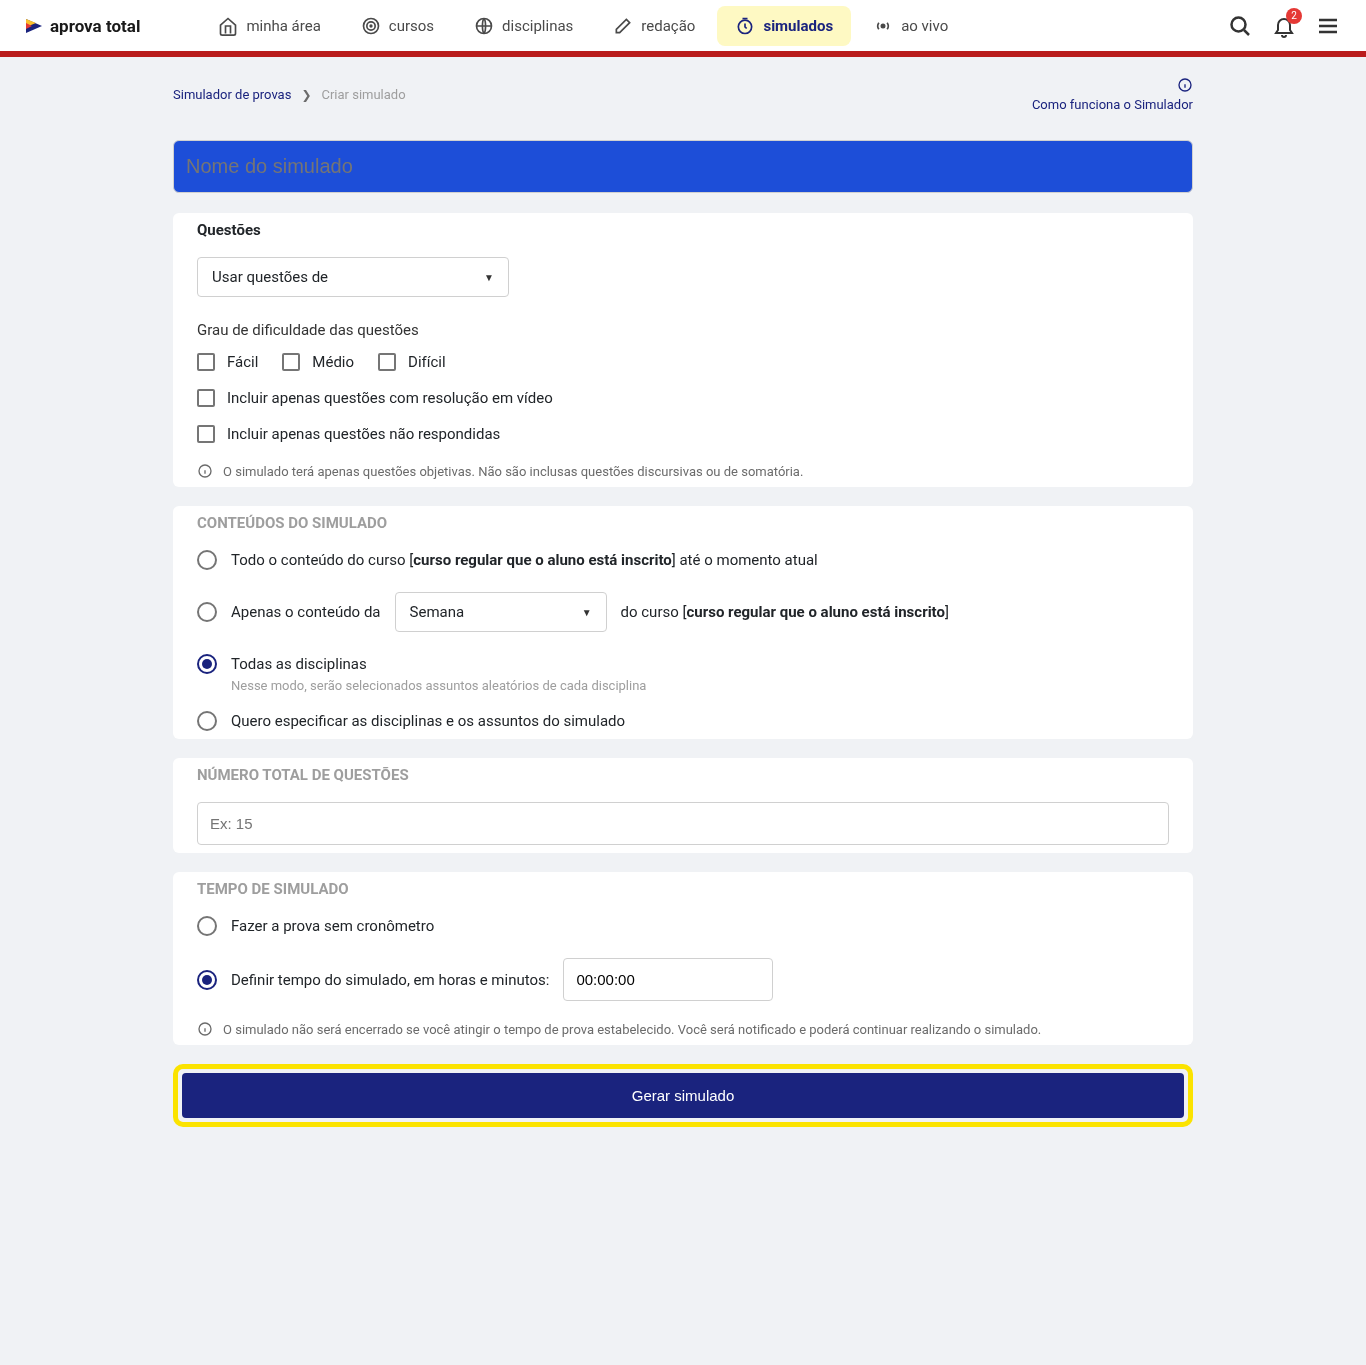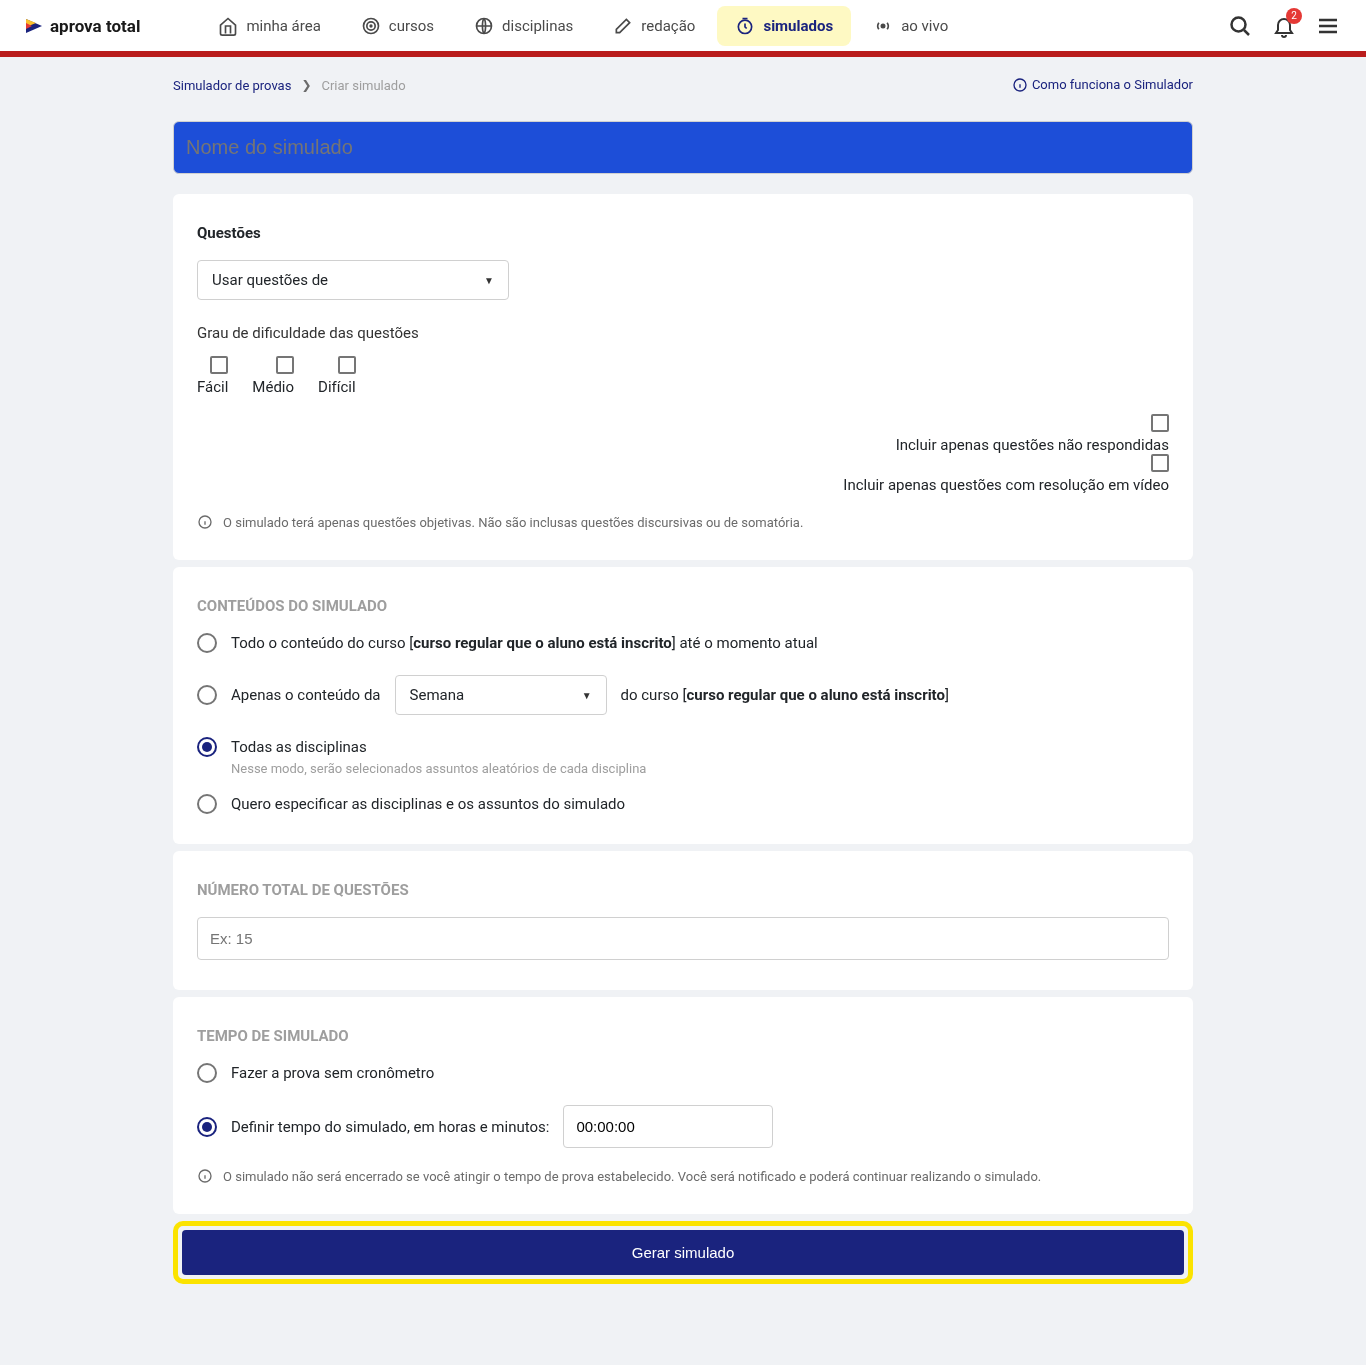--- a/index.html
+++ b/index.html
@@ -97,42 +97,43 @@
       display: flex;
       align-items: center;
       gap: 10px;
       font-size: 13px;
     }
     .breadcrumb a { color: #1a237e; text-decoration: none; }
     .breadcrumb .current { color: #9e9e9e; }
     .breadcrumb .chevron { color: #6b6b6b; font-size: 12px; }
     .help-link {
       display: flex;
-      align-items: flex-start;
+      align-items: flex-end;
       gap: 4px;
       color: #1a237e;
       font-size: 13px;
       cursor: pointer;
+      flex-direction: column;
     }
     .help-link svg { width: 16px; height: 16px; }
     .name-input {
       width: 100%;
       padding: 14px 12px;
       font-size: 20px;
       border: 1px solid #d0d0d0;
       border-radius: 6px;
       background: #1d4ed8;
       margin-bottom: 20px;
       outline: none;
     }
     .card {
       background: #fff;
       border-radius: 6px;
-      padding: 30px 24px;
-      margin-bottom: 7px;
+      padding: 8px 24px;
+      margin-bottom: 19px;
     }
     .card-title {
       font-weight: 700;
       font-size: 15px;
       margin-bottom: 18px;
     }
     .card-title.gray {
       color: #9e9e9e;
       text-transform: uppercase;
       font-weight: 700;
@@ -156,25 +157,24 @@
       margin-top: 24px;
       margin-bottom: 14px;
     }
     .checkbox-row {
       display: flex;
       gap: 24px;
       margin-bottom: 18px;
     }
     .checkbox-item {
       display: flex;
-      align-items: flex-end;
-      gap: 4px;
-      font-size: 15px;
-      cursor: pointer;
-      flex-direction: column;
+      align-items: center;
+      gap: 12px;
+      font-size: 15px;
+      cursor: pointer;
     }
     .checkbox-box {
       width: 18px;
       height: 18px;
       border: 2px solid #757575;
       border-radius: 2px;
     }
     .info-note {
       display: flex;
       align-items: center;
@@ -369,27 +369,27 @@
       </div>
       <div class="checkbox-item">
         <div class="checkbox-box"></div>
         <span>Médio</span>
       </div>
       <div class="checkbox-item">
         <div class="checkbox-box"></div>
         <span>Difícil</span>
       </div>
     </div>
+    <div class="checkbox-item" style="margin-bottom:18px;">
+      <div class="checkbox-box"></div>
+      <span>Incluir apenas questões com resolução em vídeo</span>
+    </div>
     <div class="checkbox-item">
       <div class="checkbox-box"></div>
       <span>Incluir apenas questões não respondidas</span>
-    </div>
-    <div class="checkbox-item" style="margin-bottom:18px;">
-      <div class="checkbox-box"></div>
-      <span>Incluir apenas questões com resolução em vídeo</span>
     </div>
     <div class="info-note">
       <svg viewBox="0 0 24 24" fill="none" stroke="currentColor" stroke-width="2">
           <circle cx="12" cy="12" r="9"></circle>
           <path d="M12 8h.01M11 12h1v4"></path>
         </svg>
       <span>O simulado terá apenas questões objetivas. Não são inclusas questões discursivas ou de somatória.</span>
     </div>
   </div>
 

